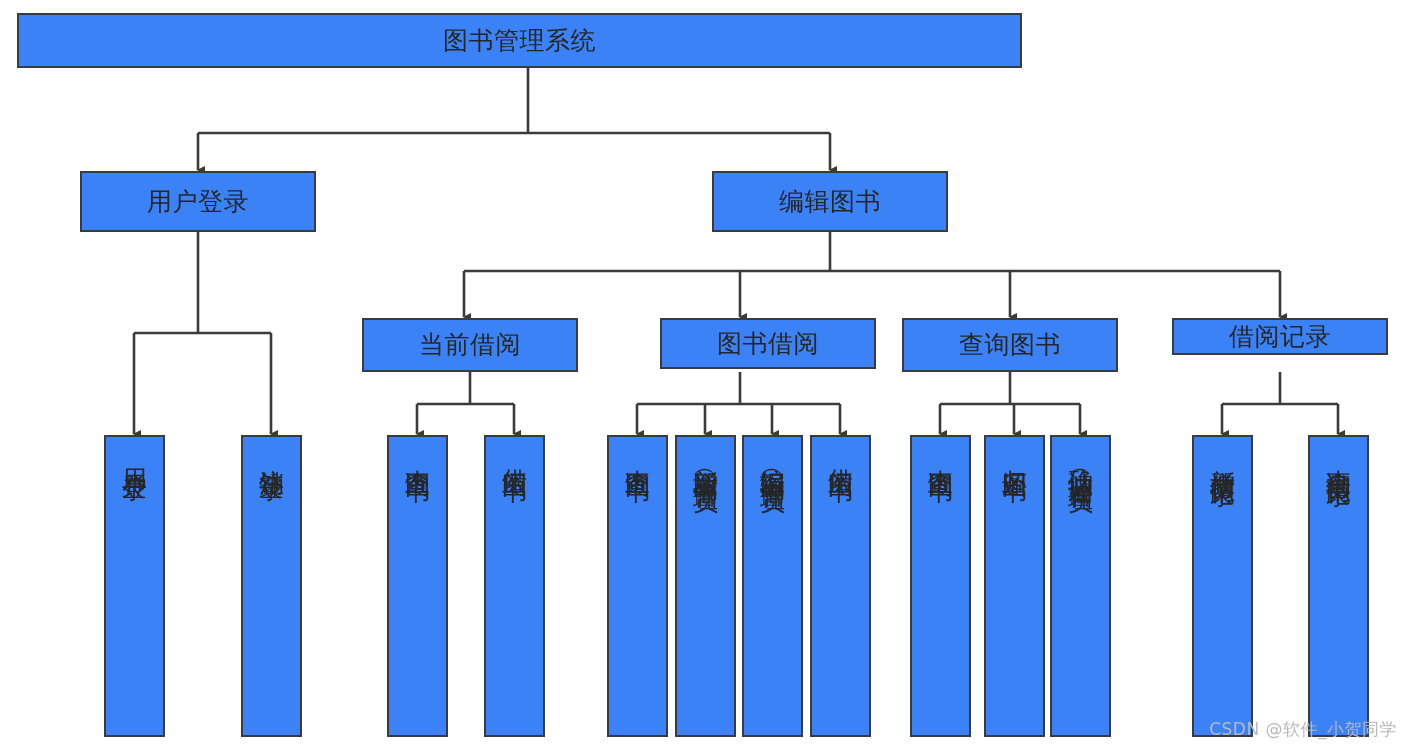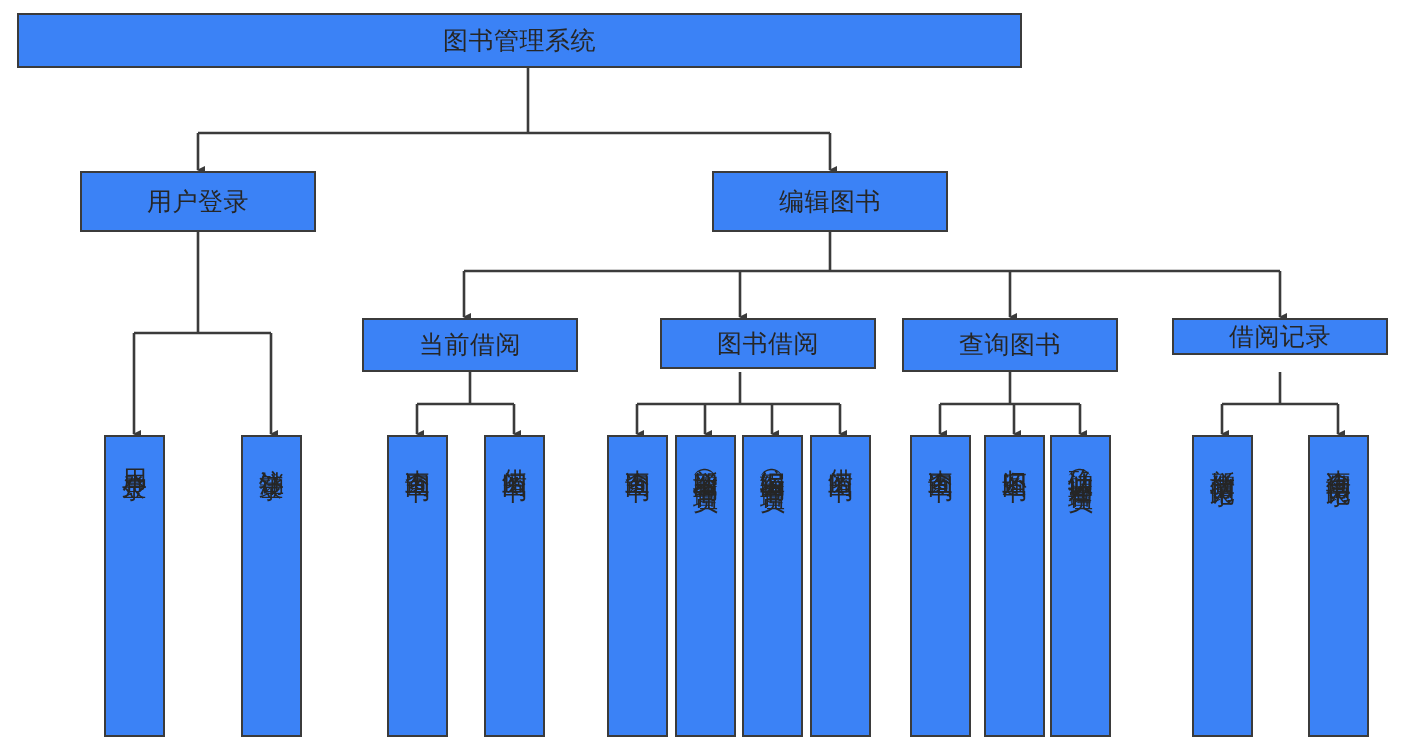--- a/index.html
+++ b/index.html
@@ -193,13 +193,14 @@
       <div class="node vert" style="left: 1050px; top: 435px; width: 61px; height: 302px;">
         <span class="node-label">确认归还（管理员）</span>
       </div>
       <div class="node vert" style="left: 1192px; top: 435px; width: 61px; height: 302px;">
         <span class="node-label">新增借阅记录</span>
       </div>
       <div class="node vert" style="left: 1308px; top: 435px; width: 61px; height: 302px;">
         <span class="node-label">查询借阅记录</span>
       </div>
     </div>
+  <div class="watermark">CSDN @软件_小贺同学</div>
 </div>
 
 </body></html>

